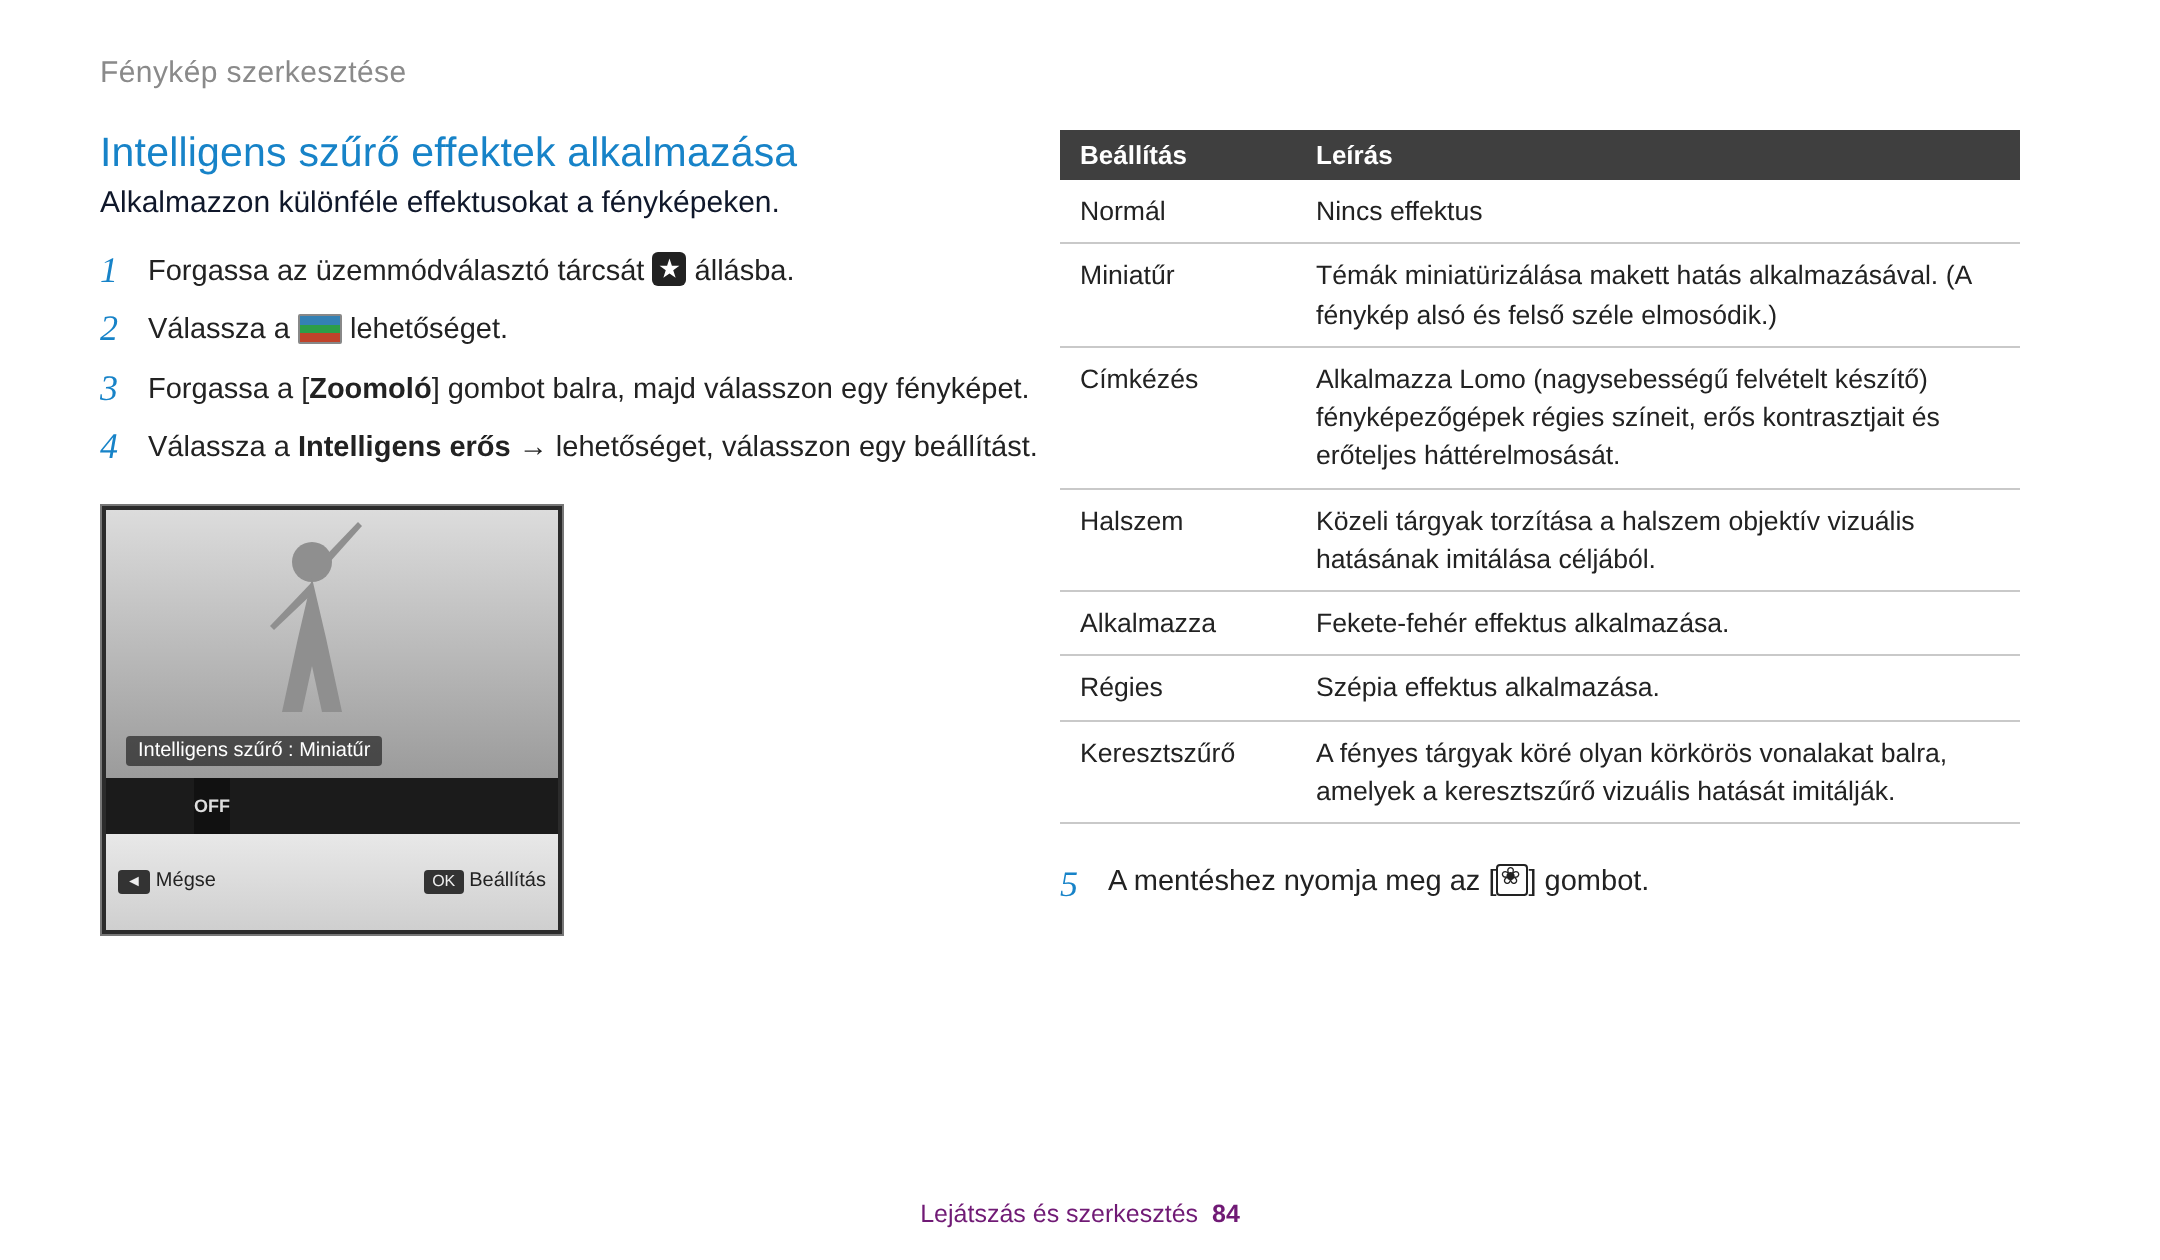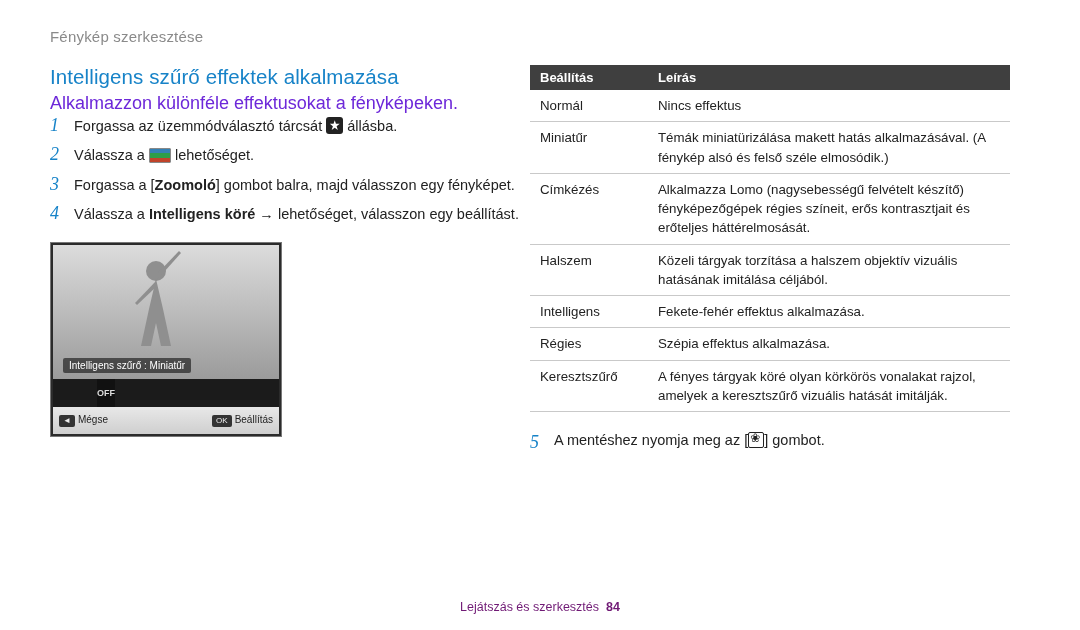--- a/index.html
+++ b/index.html
@@ -11,21 +11,21 @@
     color: #8a8a8a; font-size: 15px; margin-bottom: 4px; letter-spacing: 0.2px;
   }
   .cols {
     display: flex; margin-top: 20px;
   }
   .left { width: 480px; }
   .right { flex: 1; }
   h2.section-title {
     color: #1783c8; font-weight: 500; font-size: 20.5px; margin-bottom: 4px; letter-spacing: 0.1px;
   }
-  .subtitle { font-size: 18px; color: #6d28d9; }
+  .subtitle { font-size: 15px; color: #0f172a; margin-bottom: 14px; }
   ol.steps { list-style: none; counter-reset: step; }
   ol.steps > li {
     display: flex; gap: 10px; font-size: 14.5px; line-height: 1.55; margin-bottom: 6px; align-items: flex-start;
   }
   ol.steps .num {
     font-style: italic; font-family: Georgia, 'Times New Roman', serif; color: #1783c8; font-size: 18px; width: 14px; flex-shrink: 0; line-height: 1.3;
   }
   ol.steps .txt { flex: 1; padding-top: 1px; }
   .icon-inline {
     display: inline-block; vertical-align: -3px; width: 18px; height: 16px; border-radius: 2px;
@@ -61,21 +61,21 @@
   }
   .th-off { background:#111; color:#ddd; font-size:9px; display:flex; align-items:center; justify-content:center; font-weight:600; }
   .th1 { background: linear-gradient(#b7b7b7,#6f6f6f); }
   .th2 { background: linear-gradient(#3b4f5a,#111); }
   .th3 { background: radial-gradient(circle, #6fb4e6 40%, #1a1a1a 70%); }
   .th4 { background: radial-gradient(circle at 50% 55%, #c79a6f 50%, #6b5236 70%); }
   .th5 { background: linear-gradient(#7d94a8,#4a5e70); }
   .th6 { background: linear-gradient(#b7d2e2,#96b3c6); }
   .th7 { background: linear-gradient(90deg,#e07a1d,#f0b62f,#d3312a); }
   .bar {
-    display: flex; align-items: center; background: linear-gradient(#e8e8e8,#cfcfcf); font-size: 10px; color: #222; padding: 7px 6px; gap: 10px;
+    display: flex; align-items: center; background: linear-gradient(#e8e8e8,#cfcfcf); font-size: 10px; color: #222; padding: 18px 6px; gap: 10px;
   }
   .bar .kbd {
     display:inline-block; background:#333; color:#eee; border-radius:2px; padding:0 4px; font-size:8px; line-height:12px; margin-right:3px;
   }
   .bar .spacer { flex:1; }
   
   table.opts { width: 100%; border-collapse: collapse; font-size: 13.3px; }
   table.opts th {
     background: #3f3f3f; color: #fff; font-weight: 600; text-align: left; padding: 5px 10px; font-size: 13px;
   }
@@ -117,21 +117,21 @@
         </li>
         <li>
           <span class="num">3</span>
           <span class="txt">
             <span>Forgassa a [</span><b>Zoomoló</b><span>] gombot balra, majd válasszon egy fényképet.</span>
           </span>
         </li>
         <li>
           <span class="num">4</span>
           <span class="txt">
-            <span>Válassza a </span><b>Intelligens köré</b><span class="arrow"> → </span><span>lehetőséget, válasszon egy beállítást.</span>
+            <span>Válassza a </span><b>Intelligens erős</b><span class="arrow"> → </span><span>lehetőséget, válasszon egy beállítást.</span>
           </span>
         </li>
       </ol>
 
       <div class="thumb-frame">
         <div class="preview">
           <svg width="120" height="110" viewBox="0 0 120 110">
             <g fill="#8f8f8f">
               <circle cx="55" cy="20" r="10"></circle>
               <path d="M55 28 L48 58 L40 95 L50 95 L55 72 L60 95 L70 95 L62 58 Z"></path>
@@ -178,30 +178,30 @@
             </tr>
             <tr>
               <td>Címkézés</td>
               <td>Alkalmazza Lomo (nagysebességű felvételt készítő) fényképezőgépek régies színeit, erős kontrasztjait és erőteljes háttérelmosását.</td>
             </tr>
             <tr>
               <td>Halszem</td>
               <td>Közeli tárgyak torzítása a halszem objektív vizuális hatásának imitálása céljából.</td>
             </tr>
             <tr>
-              <td>Intelligens</td>
+              <td>Alkalmazza</td>
               <td>Fekete-fehér effektus alkalmazása.</td>
             </tr>
             <tr>
               <td>Régies</td>
               <td>Szépia effektus alkalmazása.</td>
             </tr>
             <tr>
               <td>Keresztszűrő</td>
-              <td>A fényes tárgyak köré olyan körkörös vonalakat rajzol, amelyek a keresztszűrő vizuális hatását imitálják.</td>
+              <td>A fényes tárgyak köré olyan körkörös vonalakat balra, amelyek a keresztszűrő vizuális hatását imitálják.</td>
             </tr>
           </tbody>
       </table>
 
       <div class="step5">
         <span class="num">5</span>
         <span class="txt">
           <span>A mentéshez nyomja meg az [</span><span class="icon-inline icon-save"></span><span>] gombot.</span>
         </span>
       </div>

